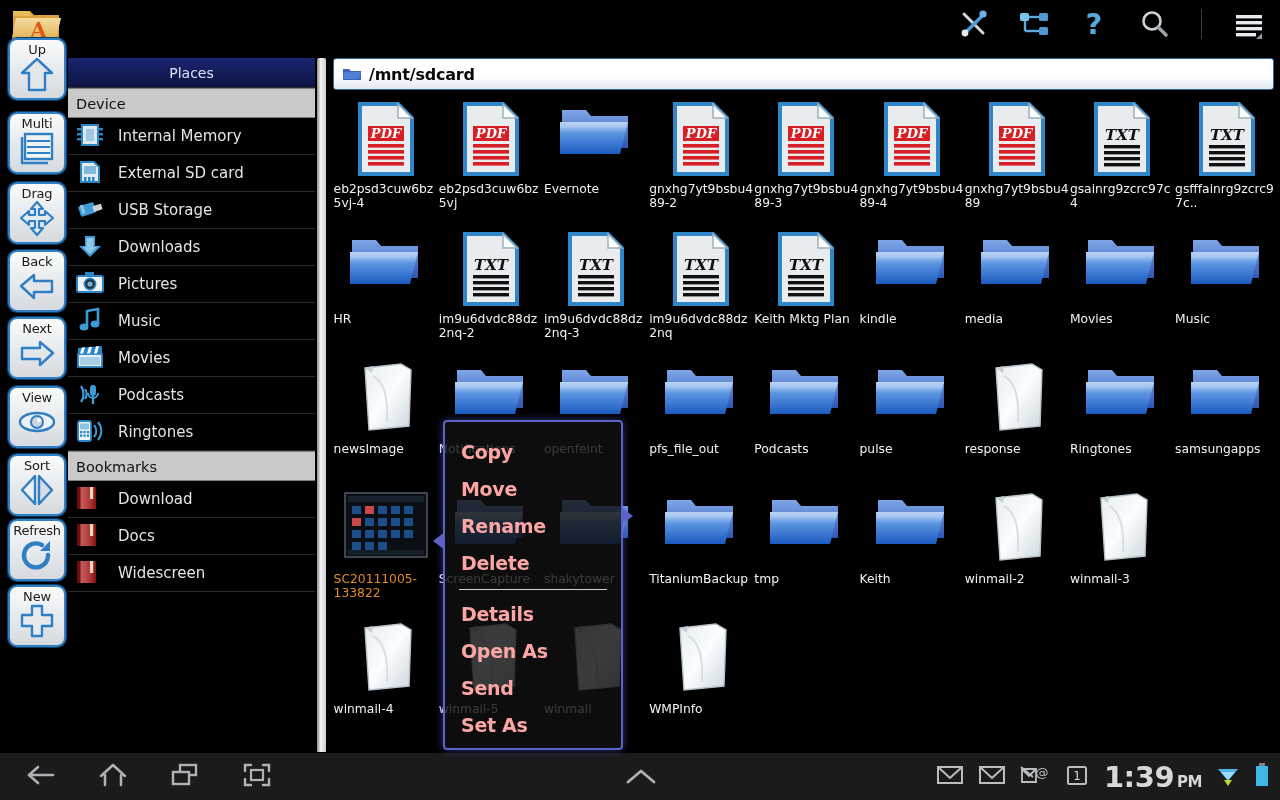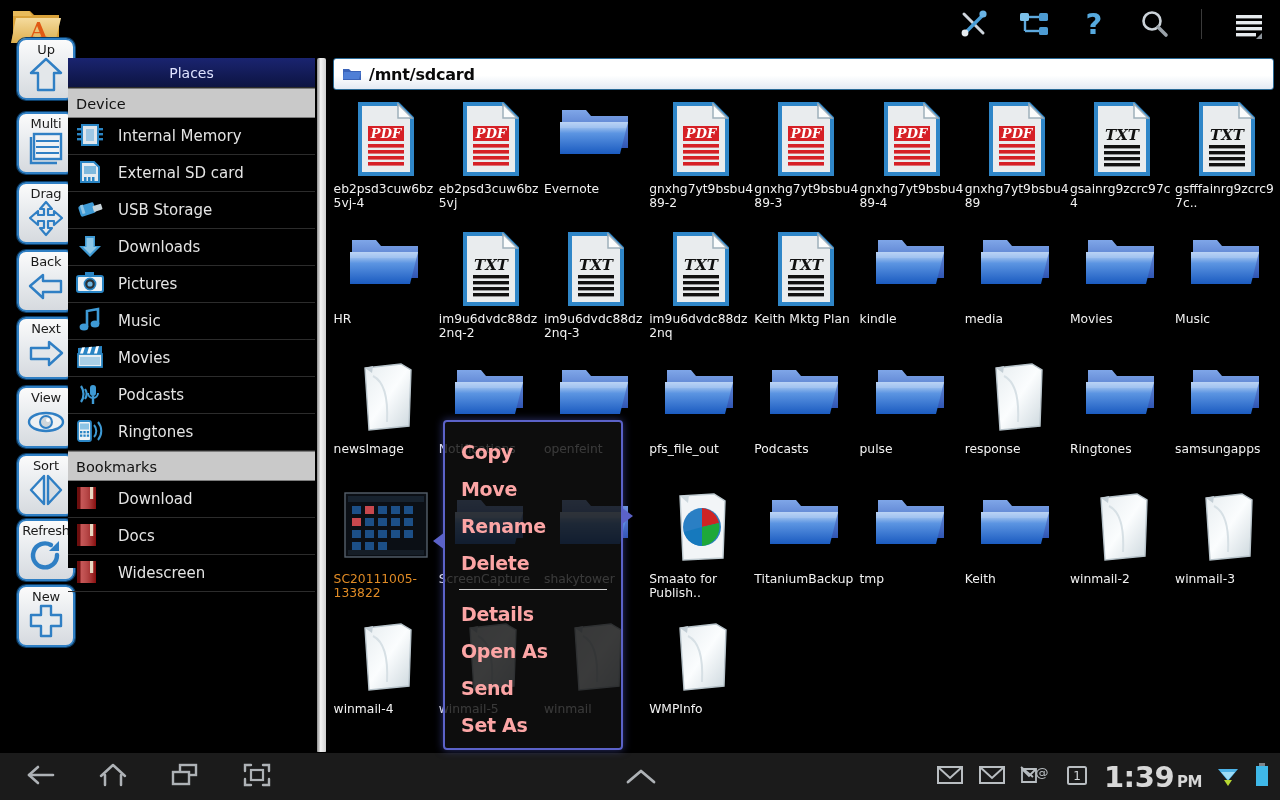--- a/index.html
+++ b/index.html
@@ -23,21 +23,21 @@
     position:absolute; right:14px; top:0; height:48px;
     display:flex; align-items:center; gap:26px;
   }
   .tb-icon { width:34px; height:34px; display:block; cursor:pointer; }
   .tb-sep {
     width:1px; height:30px; background:#3a3a3a; margin:0 4px;
   }
 
   
   #rail {
-    position:absolute; left:12px; top:48px; width:68px; height:704px;
+    position:absolute; left:3px; top:48px; width:68px; height:704px;
     background:#000;
   }
   .rail-btn {
     position:absolute; left:5px; width:58px; height:62px;
     border-radius:9px;
     background: linear-gradient(180deg,#fbfbfb 0%,#e9ecef 45%,#d6dadf 100%);
     border:2px solid #2f7fc4;
     box-shadow: 0 0 0 1px #0c3e68;
     cursor:pointer;
     overflow:hidden;
@@ -1070,33 +1070,20 @@
       </defs>
       <path d="M4 8 L28 8 L33 14 L70 14 L70 46 L4 46 Z" fill="url(#fbk)"></path>
       <path d="M2 20 L70 20 L62 52 L2 52 Z" fill="url(#ffr)"></path>
       <path d="M2 20 L70 20 L68 26 L2 26 Z" fill="#a9c9f3" opacity="0.55"></path>
     </svg>
           </div>
           <div class="cell-label">shakytower</div>
         </div>
         <div class="cell">
           <div class="cell-icon">
-    <svg width="62" height="72" viewBox="0 0 62 72">
-      <path d="M10 4 L44 2 L55 9 L53 66 L13 68 Z" fill="#f2f5f7" stroke="#c0ccd2" stroke-width="1.4"></path>
-      <path d="M10 4 L19 3 L18 11 Z" fill="#cdd8de"></path>
-      <circle cx="32" cy="35" r="19" fill="#2a7fc4"></circle>
-      <path d="M32 35 L32 16 A19 19 0 0 1 49 31 Z" fill="#cf2424"></path>
-      <path d="M32 35 L49 31 A19 19 0 0 1 32 54 Z" fill="#1ea83a"></path>
-      <path d="M32 35 L32 54 A19 19 0 0 1 14 40 Z" fill="#1679bd"></path>
-    </svg>
-          </div>
-          <div class="cell-label">Smaato for Publish..</div>
-        </div>
-        <div class="cell">
-          <div class="cell-icon">
     <svg width="76" height="62" viewBox="0 0 76 62">
       <defs>
         <linearGradient id="fbk" x1="0" y1="0" x2="0" y2="1">
           <stop offset="0" stop-color="#7fa6e8"></stop>
                   <stop offset="1" stop-color="#2f55b4"></stop>
         </linearGradient>
         <linearGradient id="ffr" x1="0" y1="0" x2="0" y2="1">
           <stop offset="0" stop-color="#cfe0f8"></stop>
                   <stop offset="0.35" stop-color="#5c95e2"></stop>
           <stop offset="1" stop-color="#1b5bc0"></stop>

